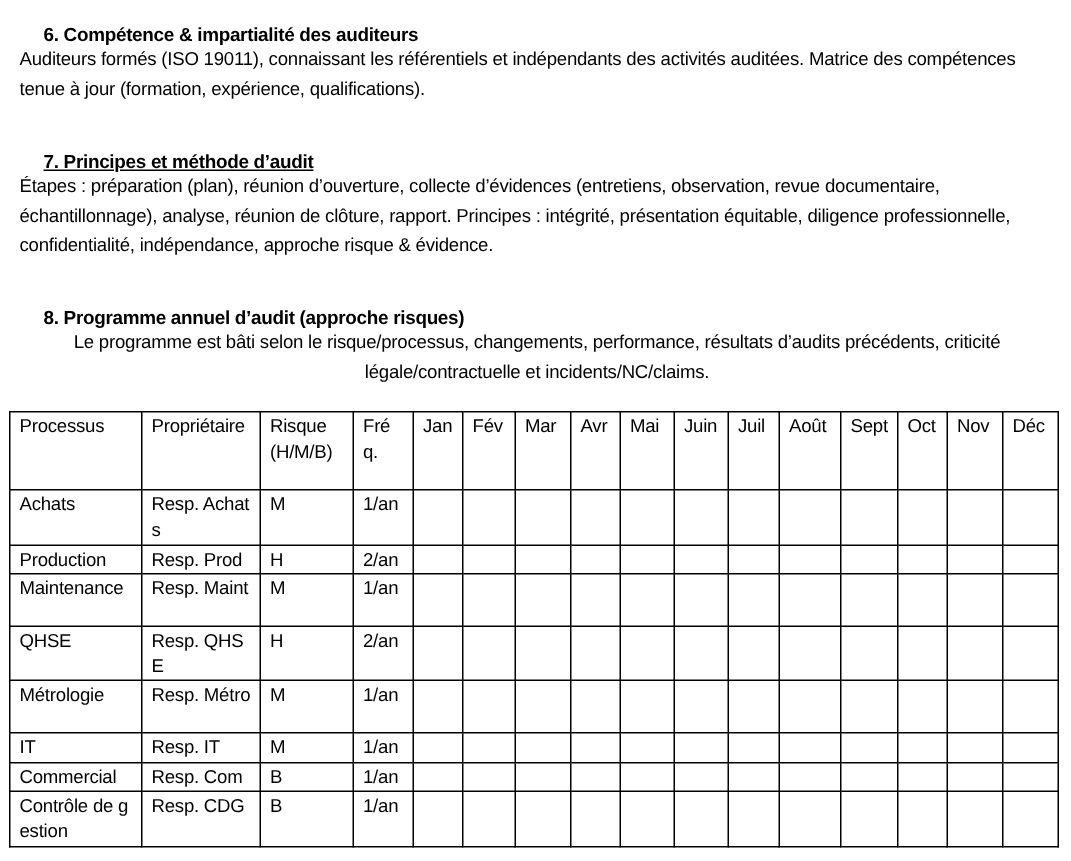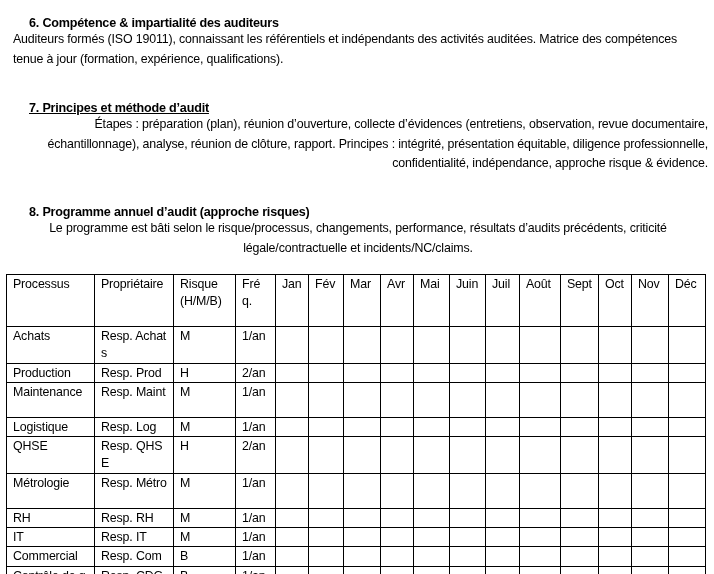--- a/index.html
+++ b/index.html
@@ -10,21 +10,21 @@
   }
   .doc { position: absolute; left: 13px; top: 0; width: 695px; }
   h2 {
     font-size: 12.6px; font-weight: bold; margin: 16px; line-height: 16px;
     letter-spacing: -0.2px;
   }
   p { margin: 0; line-height: 19.5px; }
   #h6 { position: absolute; top: -1px; }
   #p6 { position: absolute; top: 30px; width: 690px; }
   #h7 { position: absolute; top: 84px; text-decoration: underline; }
-  #p7 { position: absolute; top: 115px; width: 695px; text-align: right; }
+  #p7 { position: absolute; top: 115px; width: 695px; }
   #h8 { position: absolute; top: 188px; }
   #p8 { position: absolute; top: 219px; width: 690px; text-align: center; }
 
   table.prog {
     position: absolute; left: 6px; top: 274px;
     border-collapse: collapse; table-layout: fixed;
     width: 699px;
   }
   table.prog td, table.prog th {
     border: 1.3px solid #000000;
@@ -138,38 +138,20 @@
         <td></td>
         <td></td>
         <td></td>
         <td></td>
         <td></td>
         <td></td>
         <td></td>
         <td></td>
       </tr>
       <tr class="r1">
-        <td>Logistique</td>
-        <td>Resp. Log</td>
-        <td>M</td>
-        <td>1/an</td>
-        <td></td>
-        <td></td>
-        <td></td>
-        <td></td>
-        <td></td>
-        <td></td>
-        <td></td>
-        <td></td>
-        <td></td>
-        <td></td>
-        <td></td>
-        <td></td>
-      </tr>
-      <tr class="r1">
         <td>QHSE</td>
         <td>Resp. QHSE</td>
         <td>H</td>
         <td>2/an</td>
         <td></td>
         <td></td>
         <td></td>
         <td></td>
         <td></td>
         <td></td>
@@ -192,38 +174,20 @@
         <td></td>
         <td></td>
         <td></td>
         <td></td>
         <td></td>
         <td></td>
         <td></td>
         <td></td>
       </tr>
       <tr class="r1">
-        <td>RH</td>
-        <td>Resp. RH</td>
-        <td>M</td>
-        <td>1/an</td>
-        <td></td>
-        <td></td>
-        <td></td>
-        <td></td>
-        <td></td>
-        <td></td>
-        <td></td>
-        <td></td>
-        <td></td>
-        <td></td>
-        <td></td>
-        <td></td>
-      </tr>
-      <tr class="r1">
         <td>IT</td>
         <td>Resp. IT</td>
         <td>M</td>
         <td>1/an</td>
         <td></td>
         <td></td>
         <td></td>
         <td></td>
         <td></td>
         <td></td>

